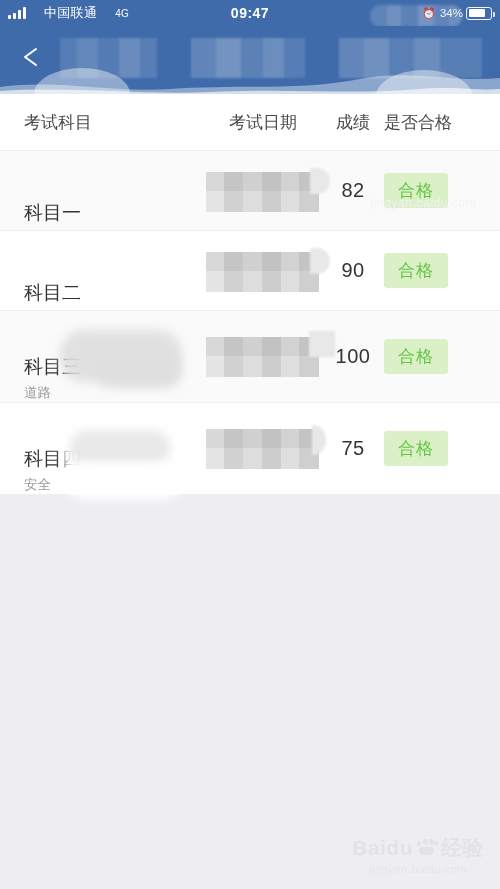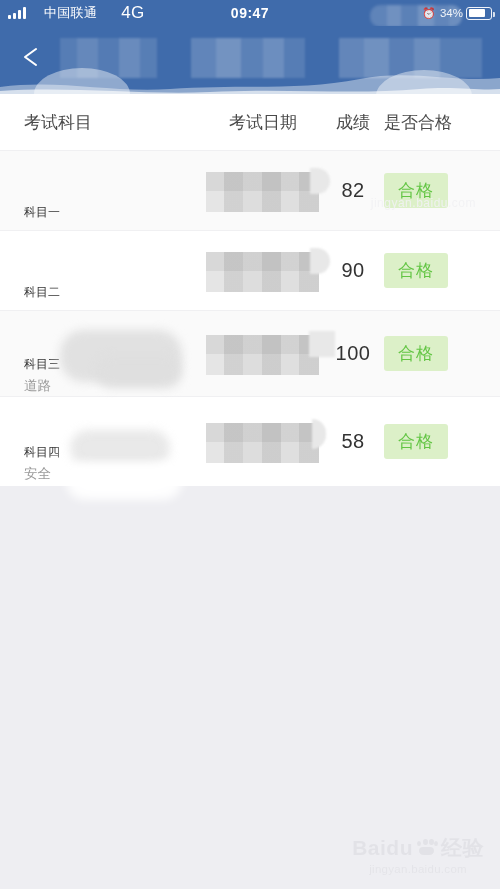--- a/index.html
+++ b/index.html
@@ -17,21 +17,21 @@
     display:flex; align-items:center; color:#fff;
   }
   .sb-left{ display:flex; align-items:center; gap:18px; padding-left:8px; }
   .signal{ display:flex; align-items:flex-end; gap:2px; height:12px; }
   .signal i{ display:block; width:3px; background:#fff; border-radius:1px; }
   .signal i:nth-child(1){ height:4px; }
   .signal i:nth-child(2){ height:6px; }
   .signal i:nth-child(3){ height:9px; }
   .signal i:nth-child(4){ height:12px; }
   .carrier{ font-size:13px; letter-spacing:.3px; }
-  .nettype{ font-size:17px; margin-left:6px; letter-spacing:.3px; }
+  .nettype{ font-size:10px; letter-spacing:.3px; }
   .sb-time{
     position:absolute; left:0; right:0; text-align:center;
     font-size:14px; font-weight:bold; letter-spacing:.5px;
   }
   .sb-right{ margin-left:auto; display:flex; align-items:center; padding-right:8px; position:relative; }
   .sb-mask{
     position:absolute; right:38px; top:-2px; width:92px; height:22px;
     background:
       linear-gradient(90deg,
         rgba(255,255,255,.17) 0 18%, rgba(255,255,255,.26) 18% 34%,
@@ -95,21 +95,21 @@
   .col-date{ width:118px; text-align:center; }
   .col-score{ width:62px; text-align:center; }
   .col-pass{ flex:1; }
 
   .row{
     display:flex; align-items:center; min-height:80px;
     padding:0 18px 0 24px; position:relative; background:#fff;
     border-top:1px solid #f0f0f2;
   }
   .row.alt{ background:#fafafa; }
-  .subj-name{ font-size:12px; color:#333; line-height:1.25;margin-top:44px; }
+  .subj-name{ font-size:19px; color:#333; line-height:1.25;margin-top:44px; }
   .subj-sub{ font-size:13.5px; color:#9a9a9a; margin-top:5px; }
   .date-cell{ position:relative; height:46px; }
   .mosaic{
     position:absolute; left:2px; top:4px; width:113px; height:40px;
     background:
       linear-gradient(180deg,
         rgba(0,0,0,.085) 0 48%, rgba(0,0,0,.03) 48% 100%),
       linear-gradient(90deg,
         #ececec 0 16%, #d8d8d8 16% 33%, #e4e4e4 33% 50%,
         #d4d4d4 50% 66%, #e6e6e6 66% 82%, #d6d6d6 82% 100%);
@@ -253,21 +253,21 @@
 
   <div class="row" style="min-height:90px">
     <div class="col-sub">
       <div class="subj-name">科目四</div>
       <div class="subj-sub">安全</div>
     </div>
     <div class="col-date date-cell">
       <span class="mosaic"></span>
       <span style="visibility:hidden"></span>
     </div>
-    <div class="col-score score">58</div>
+    <div class="col-score score">75</div>
     <div class="col-pass">
       <span class="badge">合格</span>
     </div>
     <span class="score-occ" style="left:312px;top:22px;width:14px;height:30px;border-radius:0 14px 14px 0;"></span>
   </div>
 </div>
 
 <div class="graysmudge" style="left:60px;top:330px;width:122px;height:52px;border-radius:24px;"></div>
 <div class="graysmudge" style="left:96px;top:356px;width:86px;height:32px;border-radius:16px;"></div>
 <div class="smudge" style="left:62px;top:415px;width:120px;height:76px;border-radius:38px;"></div>

